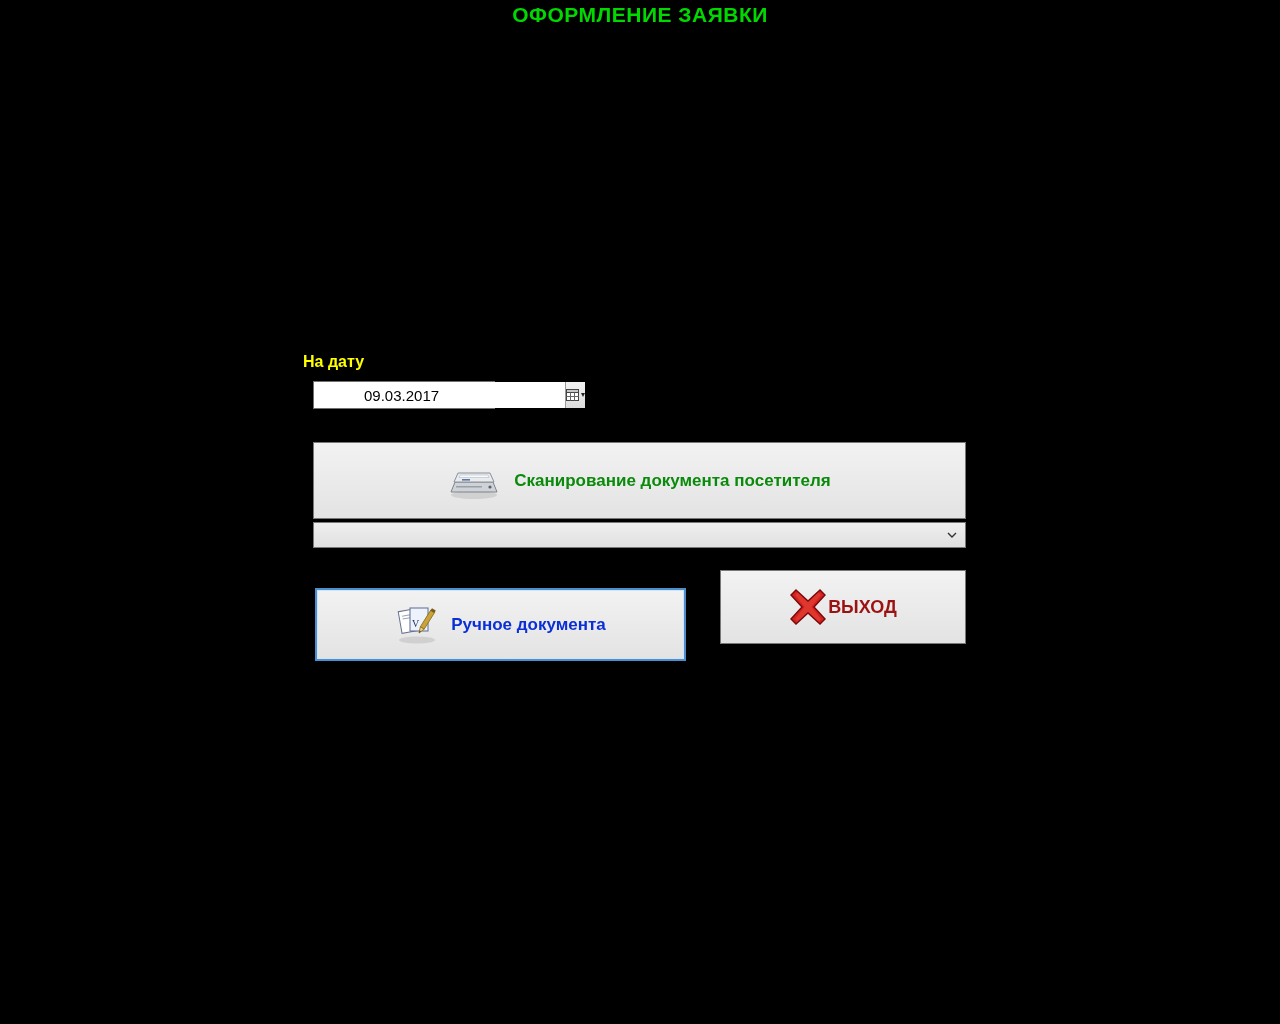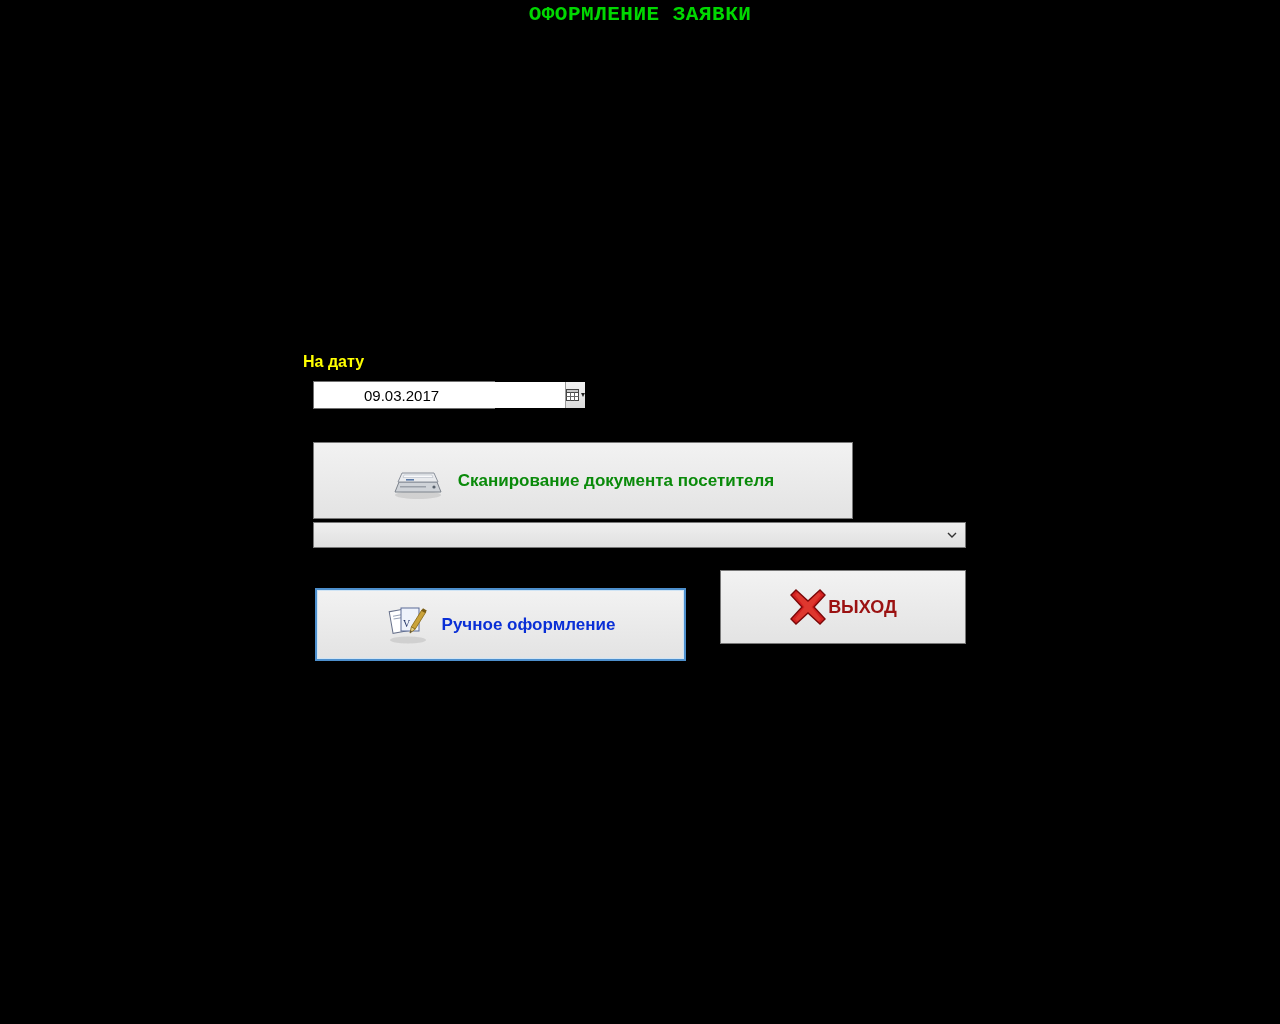--- a/index.html
+++ b/index.html
@@ -15,21 +15,20 @@
 
   .page-title {
     position: absolute;
     top: 3px; left: 0;
     width: 100%;
     text-align: center;
     color: #00d800;
     font-size: 21px;
     font-weight: bold;
     letter-spacing: 0.5px;
-    font-family: Liberation Mono, monospace;
   }
 
   .date-label {
     position: absolute;
     left: 303px; top: 353px;
     color: #ffff00;
     font-size: 16px;
     font-weight: bold;
   }
 
@@ -70,21 +69,21 @@
     align-items: center;
     justify-content: center;
     background: linear-gradient(#f2f2f2, #e3e3e3);
     border: 1px solid #787878;
     cursor: pointer;
     font-family: "Liberation Sans", sans-serif;
   }
 
   .scan-btn {
     left: 313px; top: 442px;
-    width: 540px; height: 77px;
+    width: 653px; height: 77px;
     gap: 14px;
   }
   .scan-label {
     color: #0a8a0a;
     font-size: 17px;
     font-weight: bold;
   }
 
   .combo {
     position: absolute;
@@ -189,21 +188,21 @@
         <rect x="15" y="3" width="18" height="23" fill="#eef2fb" stroke="#5a6a96" stroke-width="1"></rect>
         <text x="17" y="22" font-size="10" fill="#223366" font-family="Liberation Serif, serif">V</text>
         <g transform="rotate(32 30 20)">
           <rect x="27" y="4" width="4.5" height="20" fill="#caa33a" stroke="#8c6d1c" stroke-width="0.8"></rect>
           <polygon points="27,24 31.5,24 29.2,30" fill="#e8d28a" stroke="#8c6d1c" stroke-width="0.8"></polygon>
           <polygon points="28.6,27.5 29.8,27.5 29.2,30" fill="#3a3a3a"></polygon>
           <rect x="27" y="2" width="4.5" height="3" fill="#7a5c14"></rect>
         </g>
       </svg>
     </span>
-    <span class="manual-label">Ручное оформление</span>
+    <span class="manual-label">Ручное документа</span>
   </button>
 
   <button class="big-btn exit-btn">
     <span class="icon">
       <svg width="38" height="38" viewBox="0 0 38 38">
         <polygon points="7,2 19,13 31,2 36,7 25,19 36,31 31,36 19,25 7,36 2,31 13,19 2,7" fill="#d32020" stroke="#7a0808" stroke-width="1.4"></polygon>
         <polygon points="8.5,4.5 19,14.2 29.5,4.5 32,7 22.5,19 32,31 29.5,33.5 19,23.8 8.5,33.5 6,31 15.5,19 6,7" fill="#e84a3a" opacity="0.55"></polygon>
       </svg>
     </span>
     <span class="exit-label">ВЫХОД</span>

